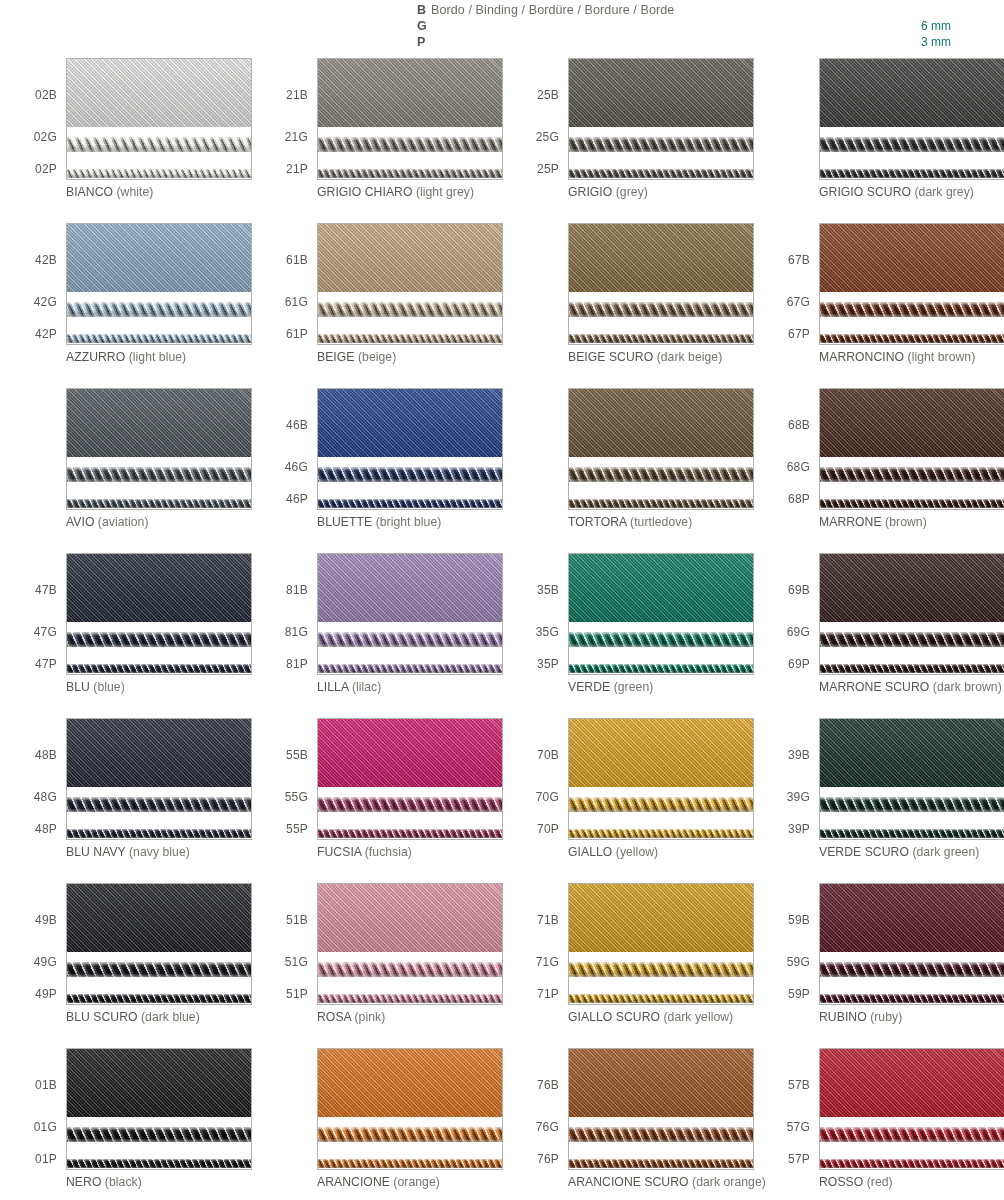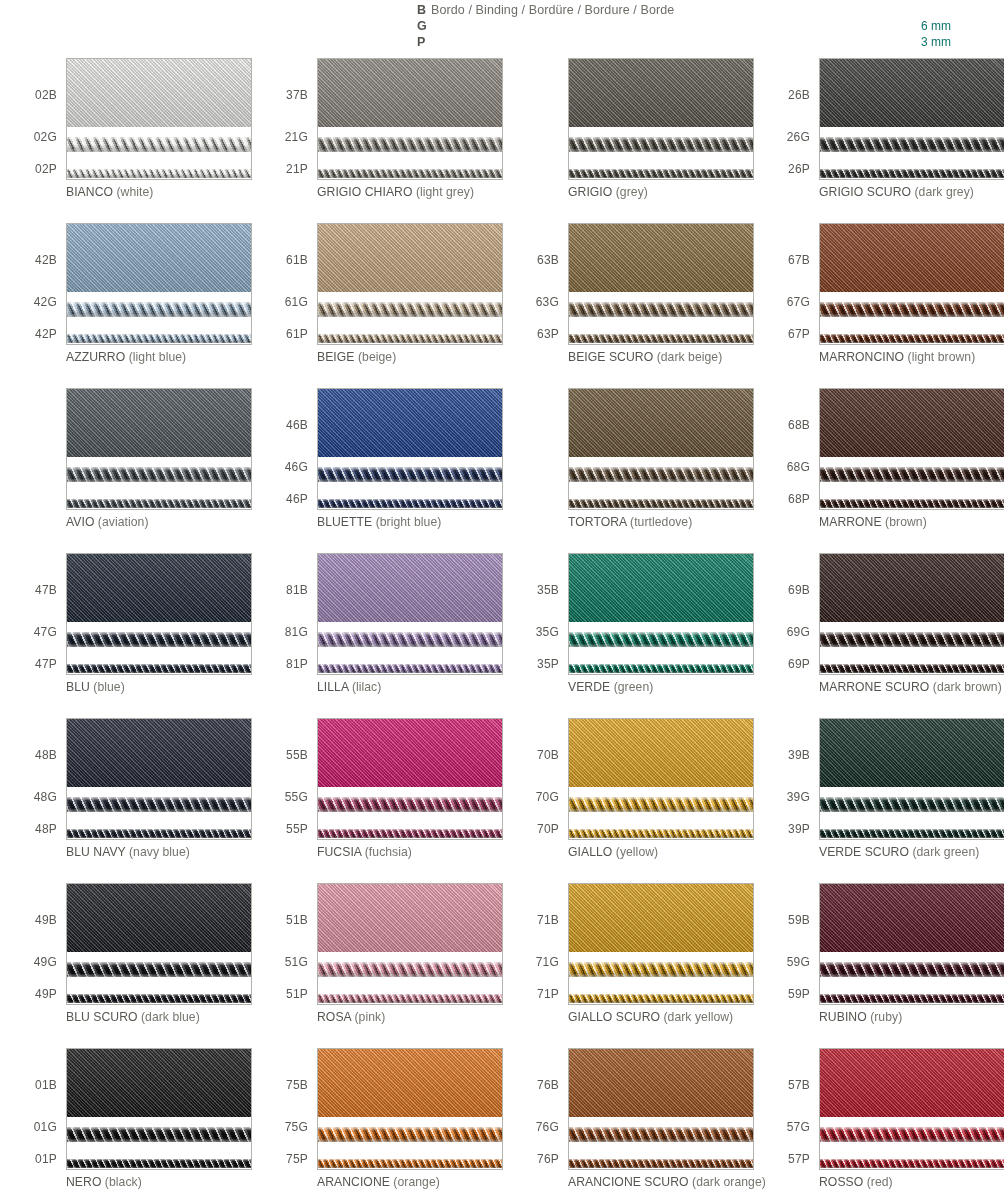--- a/index.html
+++ b/index.html
@@ -206,21 +206,21 @@
           <div class="cord p" style="background: rgb(233, 233, 228);">
             <div class="twist"></div>
             <div class="round"></div>
             <div class="halo"></div>
           </div>
         </div>
         <div class="caption"><span>BIANCO</span> <span class="en">(white)</span></div>
       </div>
       <div class="cell">
         <div class="codes">
-          <div class="code b">37B</div>
+          <div class="code b">21B</div>
           <div class="code g">21G</div>
           <div class="code p">21P</div>
         </div>
         <div class="box">
           <div class="band" style="background: rgb(141, 135, 126);">
             <div class="weave"></div>
             <div class="shade"></div>
           </div>
           <div class="cord g" style="background: rgb(155, 149, 140);">
             <div class="twist"></div>
@@ -229,44 +229,44 @@
           </div>
           <div class="cord p" style="background: rgb(155, 149, 140);">
             <div class="twist"></div>
             <div class="round"></div>
             <div class="halo"></div>
           </div>
         </div>
         <div class="caption"><span>GRIGIO CHIARO</span> <span class="en">(light grey)</span></div>
       </div>
       <div class="cell">
+        <div class="codes">
+          <div class="code b">25B</div>
+          <div class="code g">25G</div>
+          <div class="code p">25P</div>
+        </div>
         <div class="box">
           <div class="band" style="background: rgb(93, 88, 78);">
             <div class="weave"></div>
             <div class="shade"></div>
           </div>
           <div class="cord g" style="background: rgb(106, 101, 91);">
             <div class="twist"></div>
             <div class="round"></div>
             <div class="halo"></div>
           </div>
           <div class="cord p" style="background: rgb(106, 101, 91);">
             <div class="twist"></div>
             <div class="round"></div>
             <div class="halo"></div>
           </div>
         </div>
         <div class="caption"><span>GRIGIO</span> <span class="en">(grey)</span></div>
       </div>
       <div class="cell">
-        <div class="codes">
-          <div class="code b">26B</div>
-          <div class="code g">26G</div>
-          <div class="code p">26P</div>
-        </div>
         <div class="box">
           <div class="band" style="background: rgb(58, 58, 56);">
             <div class="weave"></div>
             <div class="shade"></div>
           </div>
           <div class="cord g" style="background: rgb(63, 63, 60);">
             <div class="twist"></div>
             <div class="round"></div>
             <div class="halo"></div>
           </div>
@@ -322,25 +322,20 @@
           </div>
           <div class="cord p" style="background: rgb(194, 174, 146);">
             <div class="twist"></div>
             <div class="round"></div>
             <div class="halo"></div>
           </div>
         </div>
         <div class="caption"><span>BEIGE</span> <span class="en">(beige)</span></div>
       </div>
       <div class="cell">
-        <div class="codes">
-          <div class="code b">63B</div>
-          <div class="code g">63G</div>
-          <div class="code p">63P</div>
-        </div>
         <div class="box">
           <div class="band" style="background: rgb(138, 110, 60);">
             <div class="weave"></div>
             <div class="shade"></div>
           </div>
           <div class="cord g" style="background: rgb(139, 115, 85);">
             <div class="twist"></div>
             <div class="round"></div>
             <div class="halo"></div>
           </div>
@@ -778,25 +773,20 @@
           </div>
           <div class="cord p" style="background: rgb(21, 21, 21);">
             <div class="twist"></div>
             <div class="round"></div>
             <div class="halo"></div>
           </div>
         </div>
         <div class="caption"><span>NERO</span> <span class="en">(black)</span></div>
       </div>
       <div class="cell">
-        <div class="codes">
-          <div class="code b">75B</div>
-          <div class="code g">75G</div>
-          <div class="code p">75P</div>
-        </div>
         <div class="box">
           <div class="band" style="background: rgb(230, 118, 27);">
             <div class="weave"></div>
             <div class="shade"></div>
           </div>
           <div class="cord g" style="background: rgb(221, 113, 24);">
             <div class="twist"></div>
             <div class="round"></div>
             <div class="halo"></div>
           </div>

